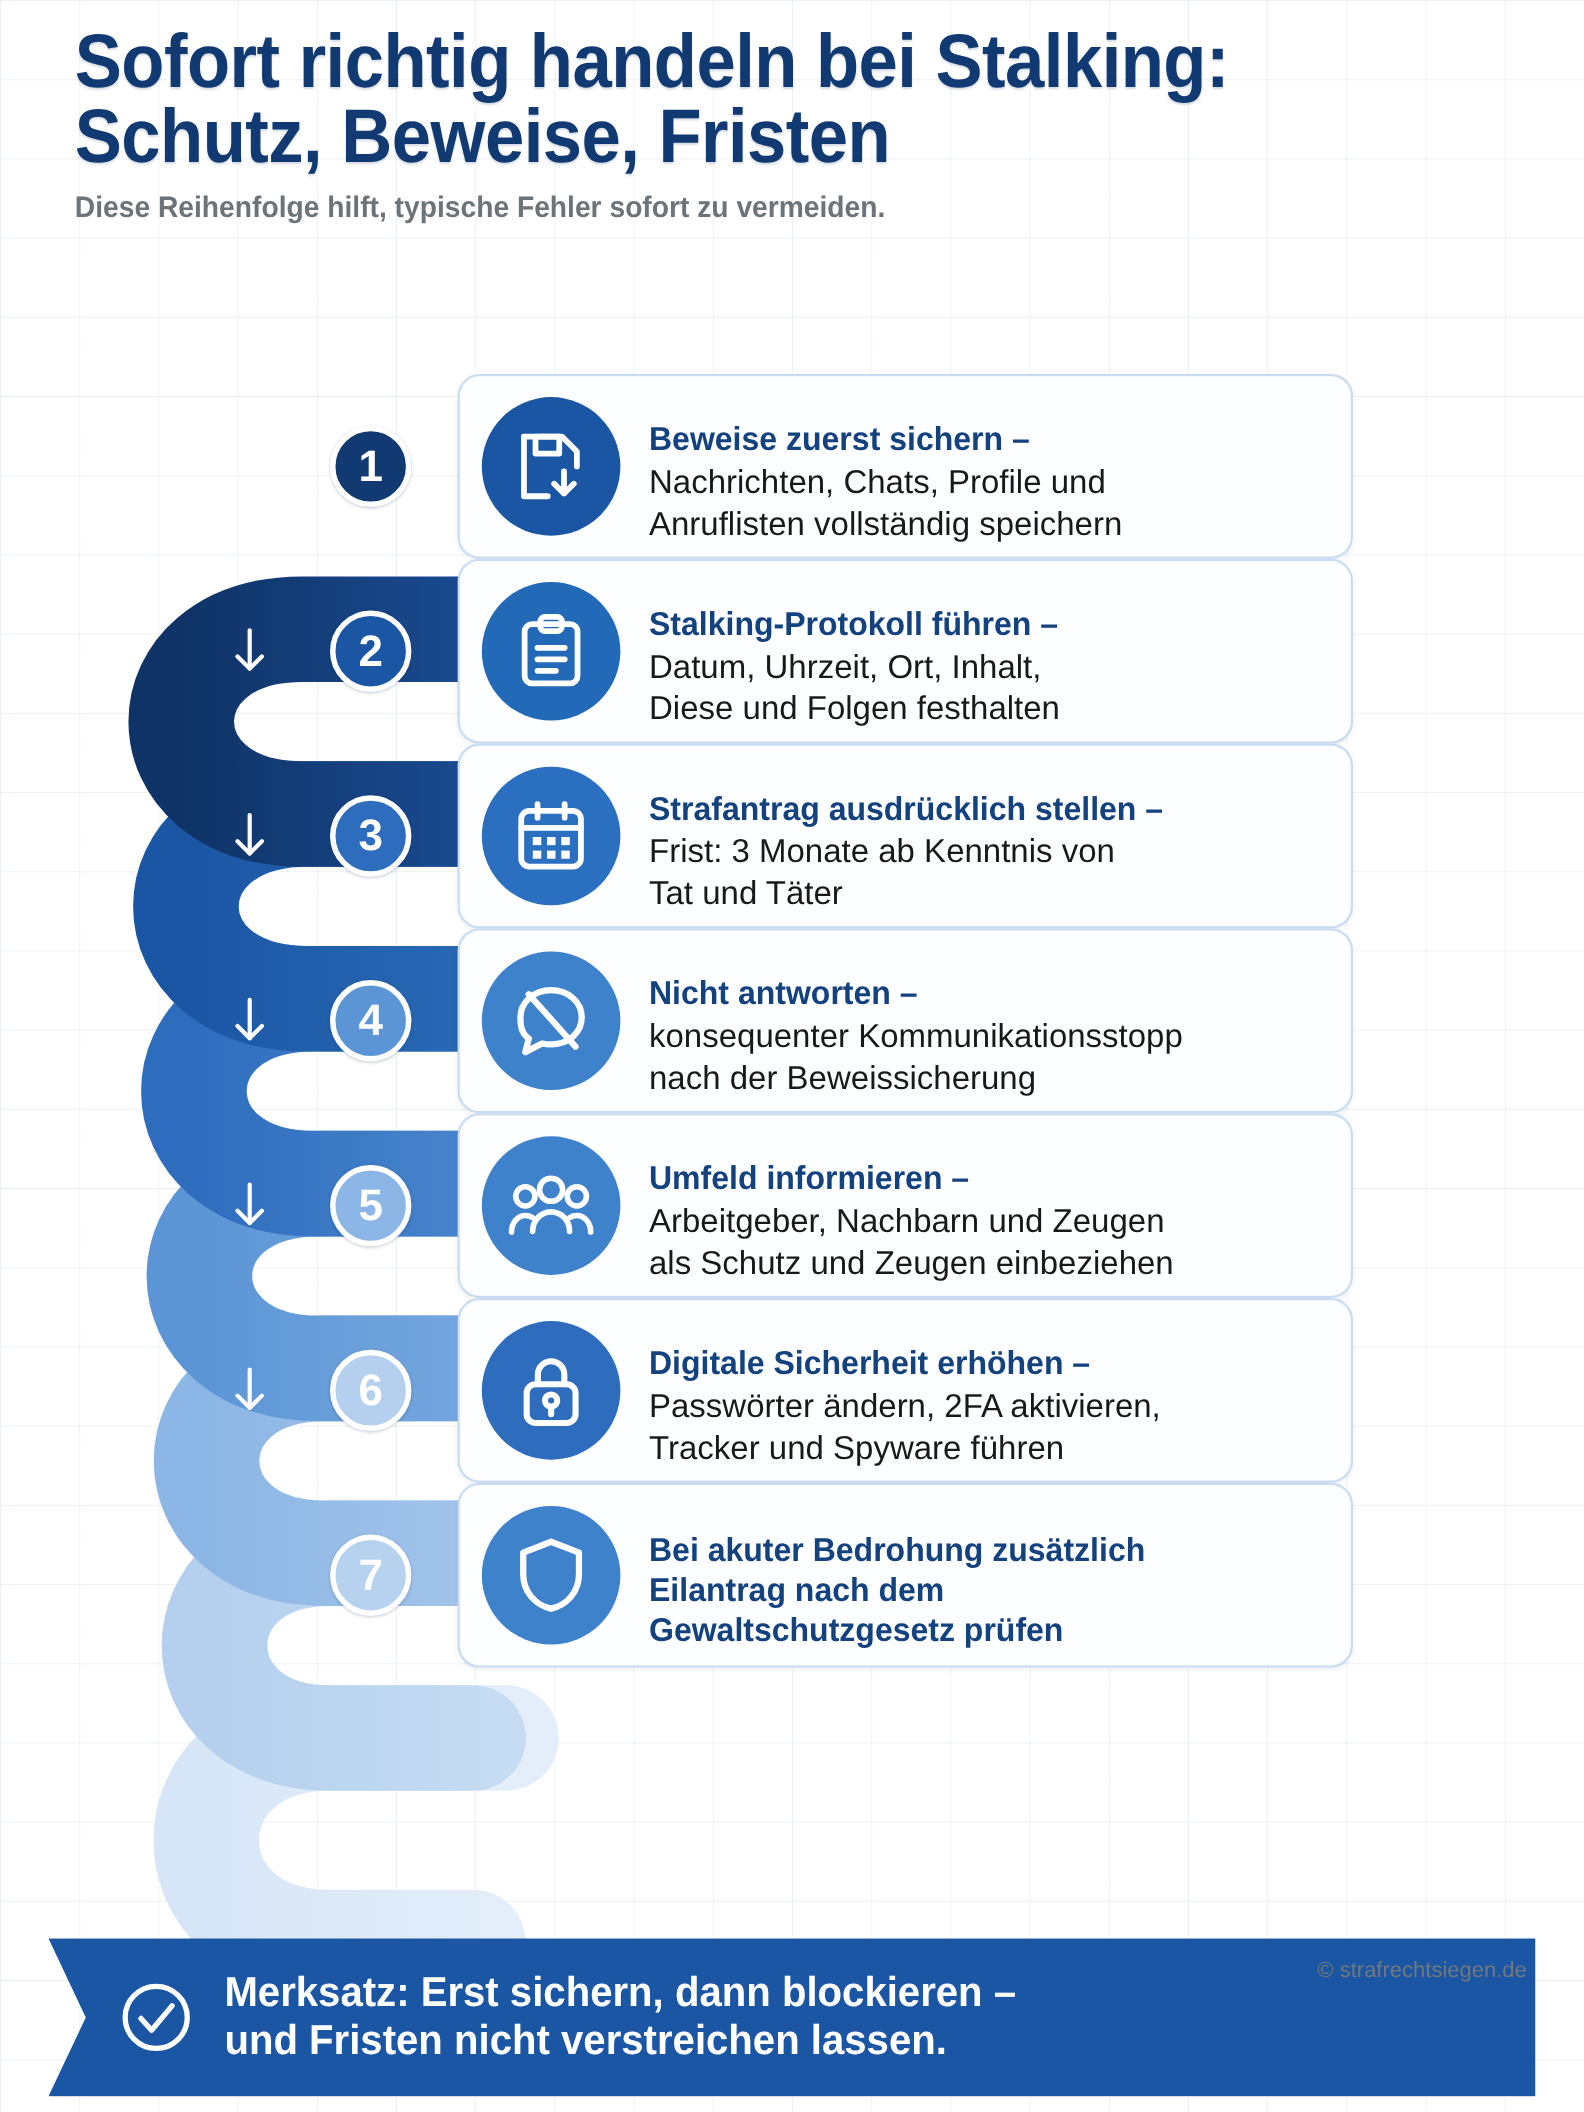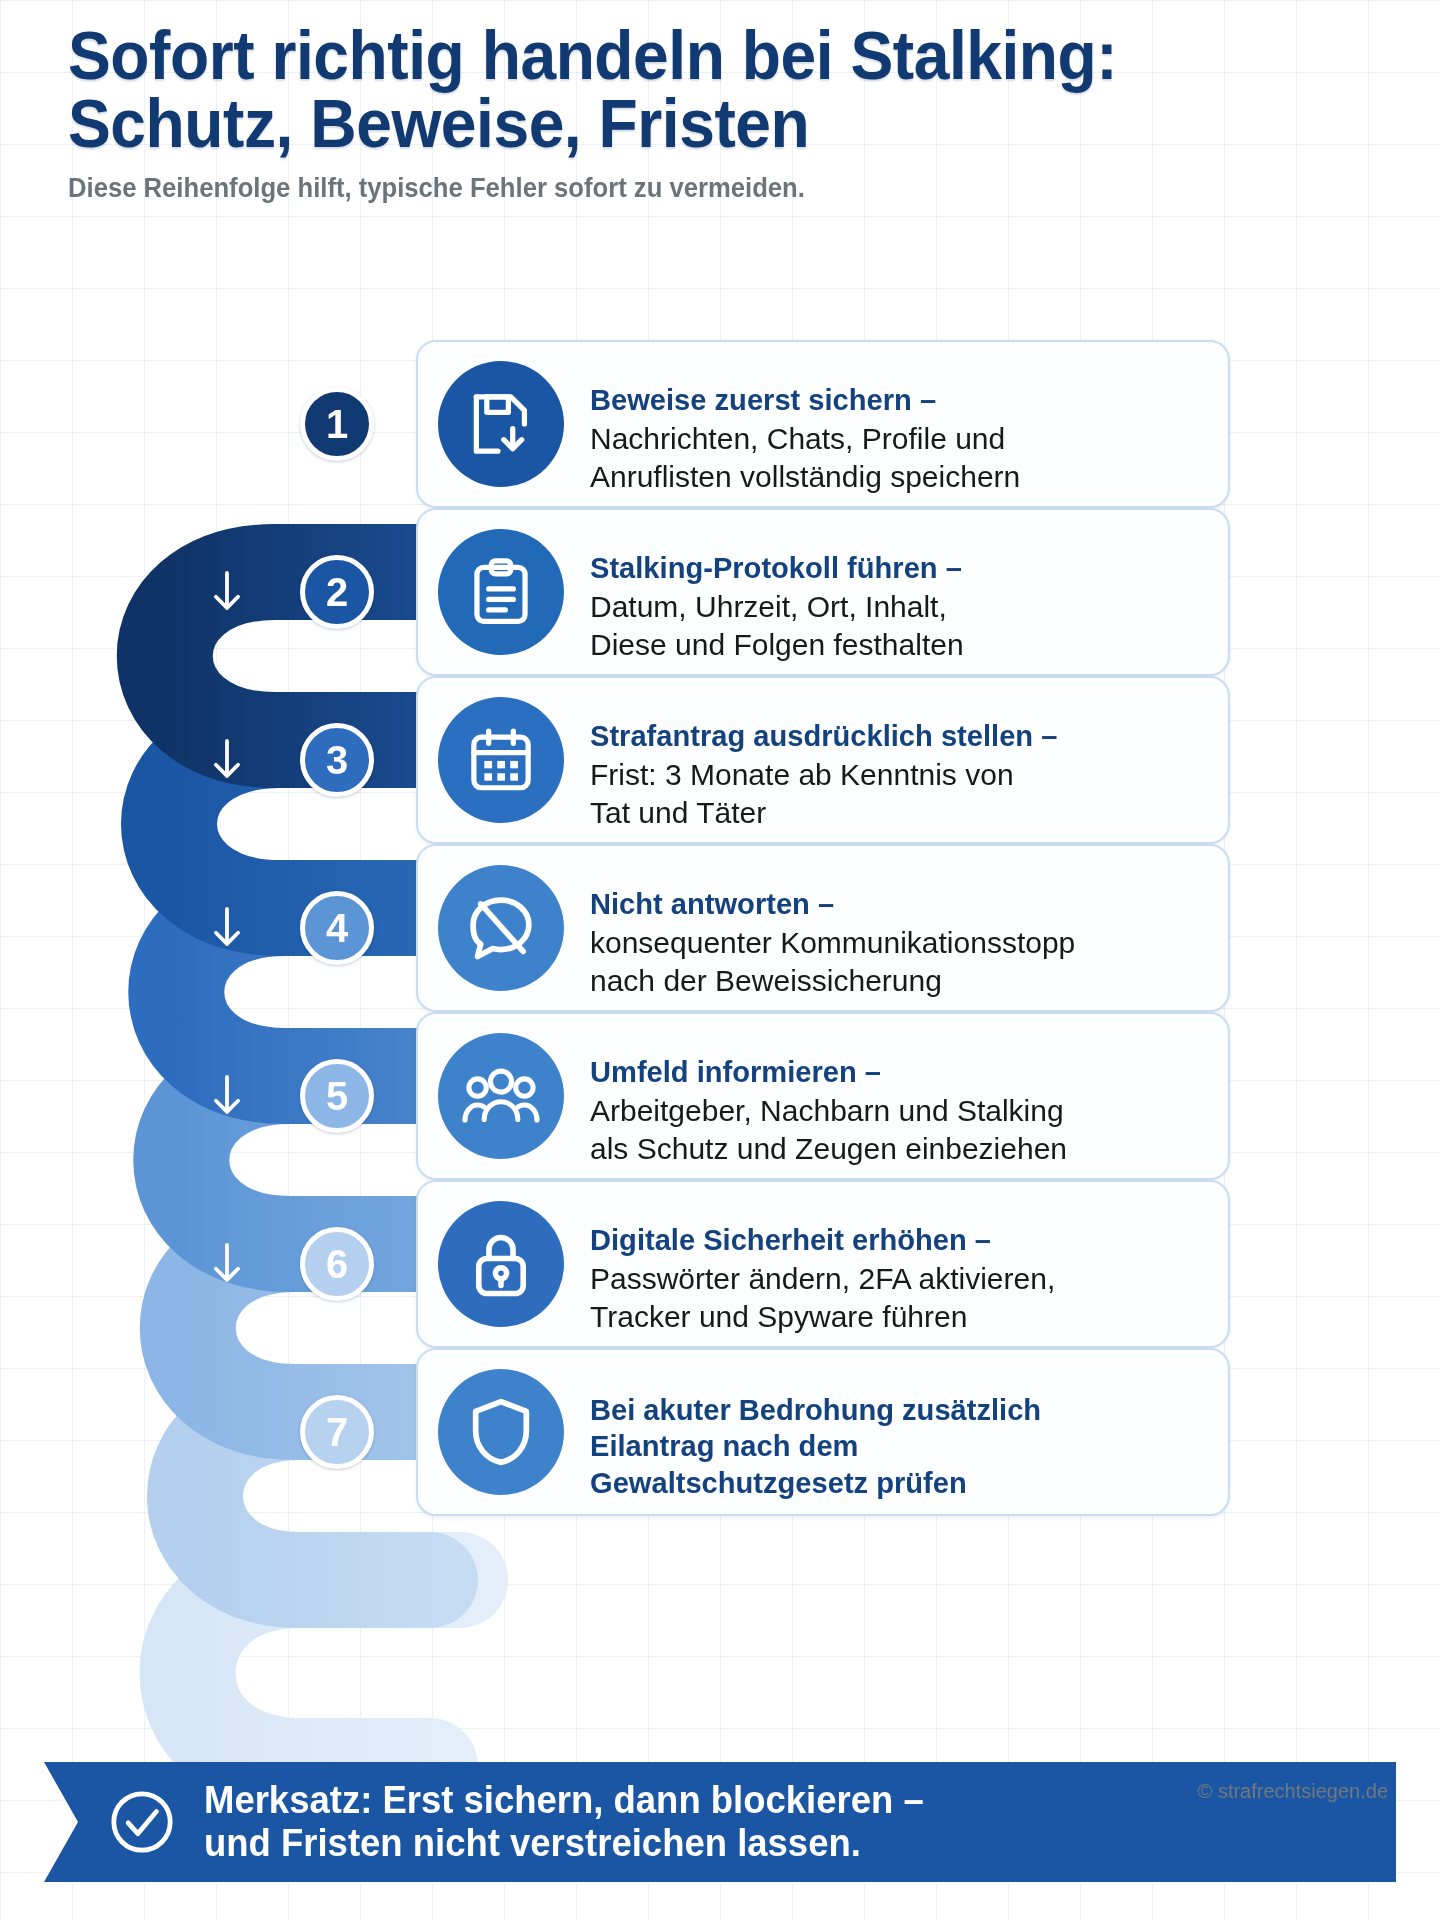--- a/index.html
+++ b/index.html
@@ -159,21 +159,21 @@
     height: 48px;
     z-index: 4;
   }
 
   
   .banner {
     position: absolute;
     left: 44px;
     top: 1762px;
     width: 1352px;
-    height: 120px;
+    height: 144px;
     background: #1B56A4;
     clip-path: polygon(0 0, 100% 0, 100% 100%, 0 100%, 34px 50%);
     display: flex;
     align-items: center;
     z-index: 3;
     box-shadow: 0 2px 4px rgba(10,40,90,0.2);
   }
   .banner-icon {
     margin-left: 62px;
     flex: 0 0 auto;
@@ -370,21 +370,21 @@
             <circle cx="13" cy="7.2" r="3.5"></circle>
             <path d="M7.4 19.8c0-3.3 2.5-5.9 5.6-5.9s5.6 2.6 5.6 5.9"></path>
             <circle cx="5.2" cy="9.2" r="2.9"></circle>
             <path d="M1 20c0-2.8 1.9-5 4.2-5 .8 0 1.5.2 2.1.6"></path>
             <circle cx="20.8" cy="9.2" r="2.9"></circle>
             <path d="M25 20c0-2.8-1.9-5-4.2-5-.8 0-1.5.2-2.1.6"></path>
           </svg>
         </div>
         <div class="step-text">
           <div class="step-title">Umfeld informieren –</div>
-          <div class="step-desc">Arbeitgeber, Nachbarn und Stalking</div>
+          <div class="step-desc">Arbeitgeber, Nachbarn und Zeugen</div>
           <div class="step-desc">als Schutz und Zeugen einbeziehen</div>
         </div>
       </div>
     </div>
 
     <div class="step" style="top:840px;">
       <svg class="arrow-mark" viewBox="0 0 24 30" fill="none" stroke="#fff" stroke-width="2.4" stroke-linecap="round" stroke-linejoin="round">
         <path d="M12 3v22"></path>
           <path d="M5 18l7 7 7-7"></path>
       </svg>

